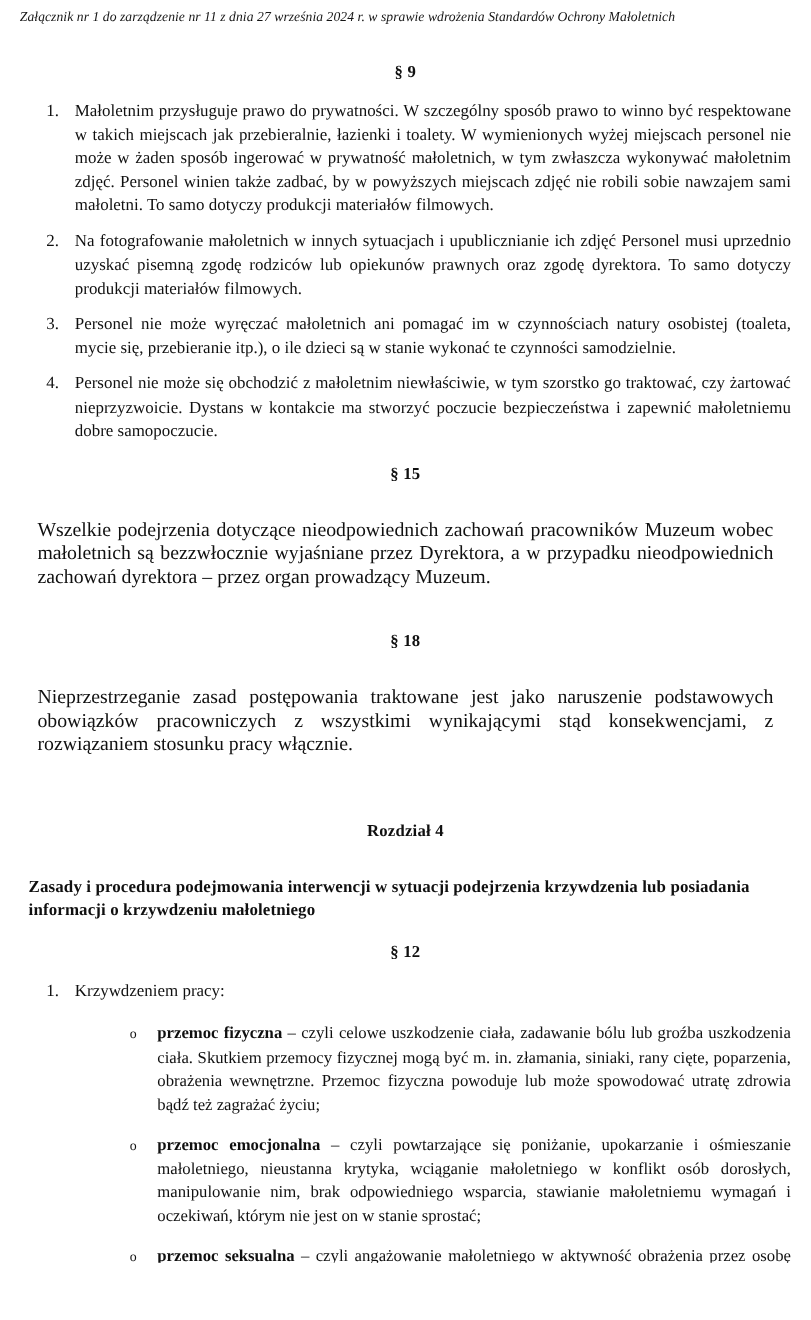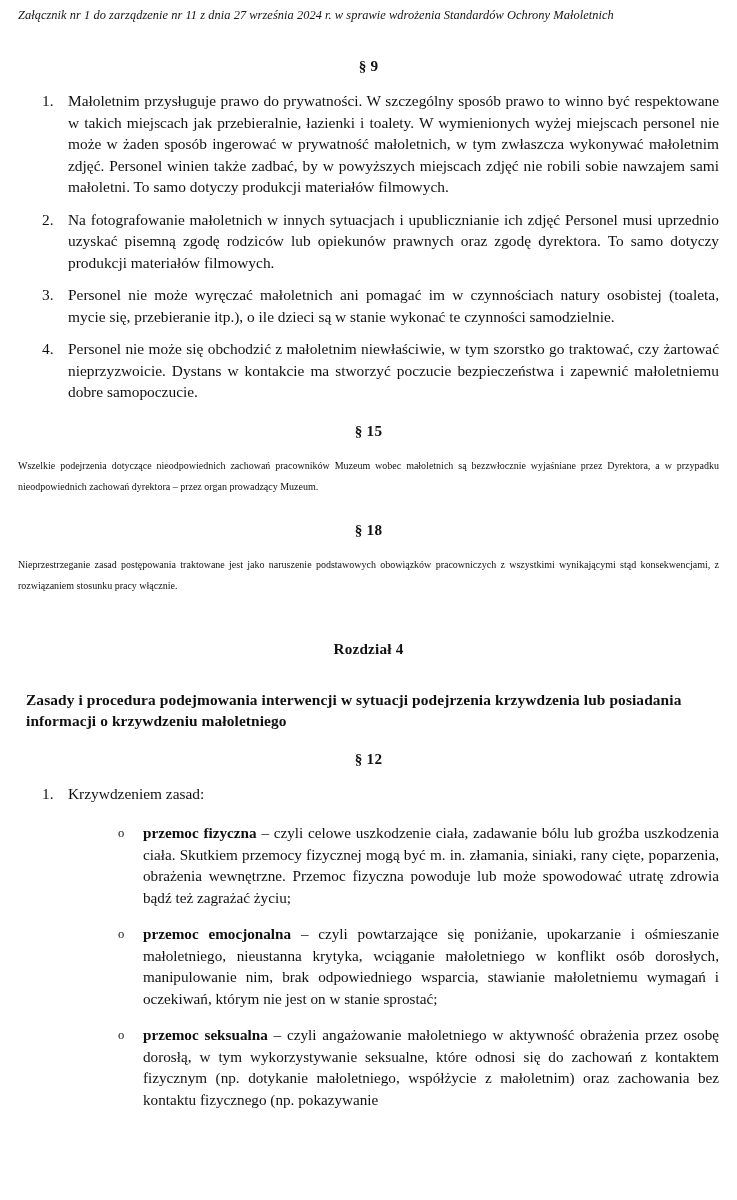--- a/index.html
+++ b/index.html
@@ -78,23 +78,23 @@
     line-height: 21px;
     margin: 0;
     padding: 0 8px;
     letter-spacing: 0.1px;
   }
 
   
   .block-par {
     text-align: justify;
     text-justify: inter-word;
-    font-size: 10px;
-    line-height: 21.5px;
-    margin: 0;
+    font-size: 18px;
+    line-height: 21.5px;
+    margin: 16px;
     hyphens: none;
   }
   .block-par:last-child { text-align: left; }
 
   
   ol.num-list {
     list-style: none;
     margin: 0;
     padding: 0;
   }
@@ -227,21 +227,21 @@
 
     <div class="sp-18"></div>
 
     <div class="section-heading">§ 12</div>
 
     <div class="sp-14"></div>
 
     <ol class="num-list">
       <li style="text-align:left;margin-bottom:0;">
         <span class="marker">1.</span>
-        <span class="item-text">Krzywdzeniem zasad:</span>
+        <span class="item-text">Krzywdzeniem pracy:</span>
       </li>
     </ol>
 
     <div class="sp-18"></div>
 
     <ul class="circle-list">
       <li>
         <span class="bullet">o</span>
         <span class="lead">przemoc fizyczna</span><span> – czyli celowe uszkodzenie ciała, zadawanie bólu lub groźba uszkodzenia ciała. Skutkiem przemocy fizycznej mogą być m. in. złamania, siniaki, rany cięte, poparzenia, obrażenia wewnętrzne. Przemoc fizyczna powoduje lub może spowodować utratę zdrowia bądź też zagrażać życiu;</span>
       </li>

